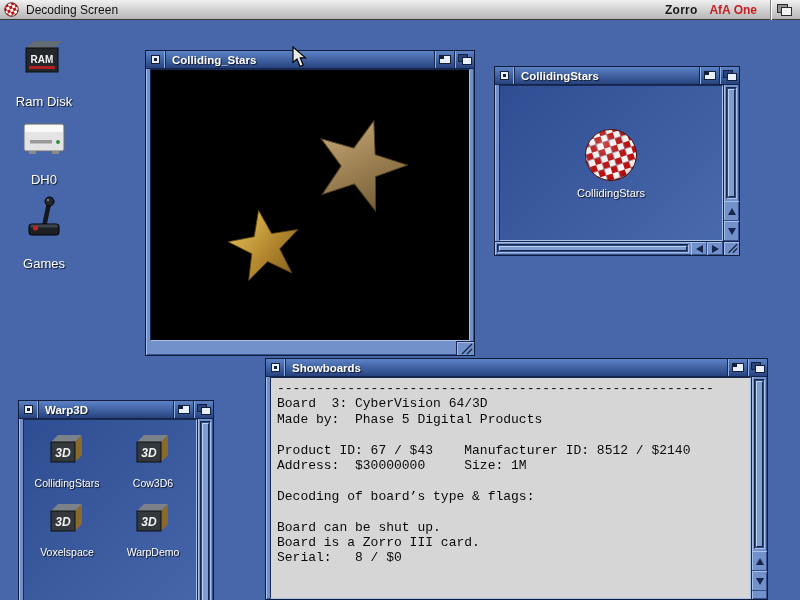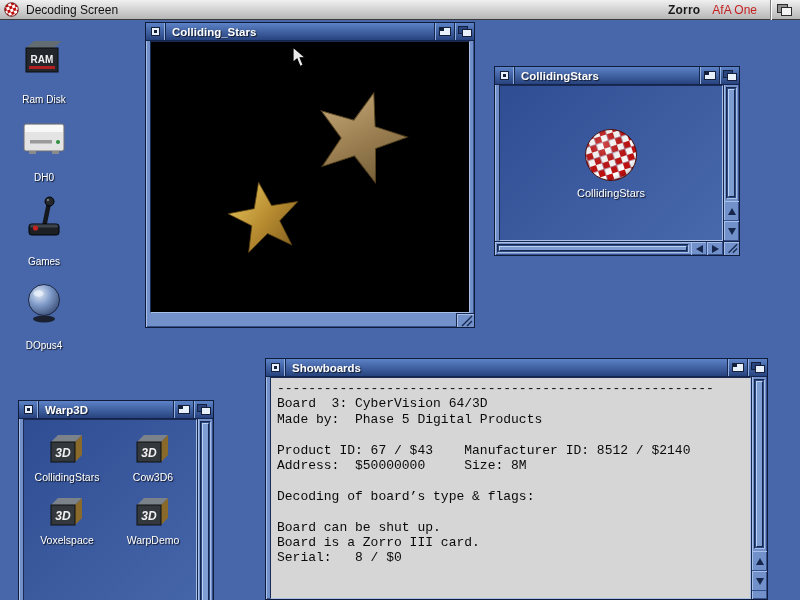--- a/index.html
+++ b/index.html
@@ -6,30 +6,30 @@
   html,body{width:800px;height:600px;overflow:hidden}
   body{font-family:"Liberation Sans",sans-serif;background:#4767aa;position:relative}
 
   
   .screen-titlebar{position:absolute;left:0;top:0;width:800px;height:20px;
     background:linear-gradient(#f0f0f0,#b6b6b6);border-bottom:1px solid #3a3a3a;
     display:flex;align-items:center;gap:7px;padding:0 4px;z-index:50}
   .screen-title{font-size:12px;color:#111;flex:0 0 auto}
   .tb-spacer{flex:1}
   .brand{font-size:12px;font-weight:bold;color:#1a1a1a;letter-spacing:.2px}
-  .brand-accent{font-size:12px;font-weight:normal;color:#c42222;margin-left:5px;margin-right:6px}
+  .brand-accent{font-size:12px;font-weight:bold;color:#c42222;margin-left:5px;margin-right:6px}
   .screen-depth{width:26px;height:20px;border-left:1px solid #7c7c7c;box-shadow:inset 1px 0 0 #fff;
     display:flex;align-items:center;justify-content:center}
   .sd-ic{position:relative;width:14px;height:11px}
   .sd-ic::before{content:"";position:absolute;left:0;top:0;width:9px;height:7px;background:#8e8e8e;border:1px solid #2c2c2c}
   .sd-ic::after{content:"";position:absolute;left:4px;top:3px;width:9px;height:7px;background:#f4f4f4;border:1px solid #2c2c2c}
 
   
   .dicon{position:absolute;width:72px;display:flex;flex-direction:column;align-items:center;gap:16px}
-  .dicon .lbl{color:#fff;font-size:10px;text-shadow:1px 1px 1px rgba(0,0,0,.8);white-space:nowrap}
+  .dicon .lbl{color:#fff;font-size:13px;text-shadow:1px 1px 1px rgba(0,0,0,.8);white-space:nowrap}
 
   
   .window{position:absolute;background:#7291ca;
     border:1px solid #101c3c;box-shadow:inset 1px 1px 0 #a8c0e8,inset -1px -1px 0 #35508c}
   .titlebar{height:18px;display:flex;align-items:stretch;
     background:linear-gradient(#5c82c6,#27437f);border-bottom:1px solid #14244a;color:#fff}
   .titlebar .title{flex:1;font-size:11.5px;font-weight:bold;line-height:18px;padding-left:6px;
     text-shadow:1px 1px 1px rgba(0,0,0,.7);white-space:nowrap;overflow:hidden}
   .gadget{width:20px;display:flex;align-items:center;justify-content:center;
     border-left:1px solid #16264c;box-shadow:inset 1px 0 0 #8fb0e0}
@@ -64,21 +64,21 @@
   .icon-surface .lbl, .wicons .lbl{color:#fff;font-size:11px;text-shadow:1px 1px 1px rgba(0,0,0,.8);white-space:nowrap}
 
   
   .shell{background:#d6d6d6;padding:3px 6px;overflow:hidden}
   .tline{font-family:"Liberation Mono","DejaVu Sans Mono",monospace;font-size:13px;line-height:15.4px;
     color:#0a0a0a;white-space:pre;min-height:15.4px}
 
   
   .wicons{background:linear-gradient(135deg,#2f4d92,#4969ad);display:grid;grid-template-columns:1fr 1fr;
     row-gap:12px;justify-items:center;align-content:start;padding-top:12px}
-  .wicons .cell{display:flex;flex-direction:column;align-items:center;gap:5px}
+  .wicons .cell{display:flex;flex-direction:column;align-items:center;gap:11px}
   .wicons .lbl{font-size:10.5px}
 
   .cursor{position:absolute;z-index:99;pointer-events:none}
 </style>
 </head>
 <body>
 
 <div style="position:absolute;inset:0">
 
   <div class="screen-titlebar">
@@ -131,37 +131,22 @@
       <line x1="19" y1="33" x2="24" y2="9" stroke="#14181c" stroke-width="4.5"></line>
       <circle cx="24.5" cy="7.5" r="4.5" fill="#23272b" stroke="#000"></circle>
       <circle cx="23" cy="6" r="1.3" fill="#6a7076"></circle>
       <rect x="4" y="30" width="30" height="11" rx="2.5" fill="#1c2024" stroke="#000"></rect>
       <rect x="5" y="30.5" width="28" height="3" rx="1.5" fill="#3c444c"></rect>
       <circle cx="10.5" cy="34" r="2.6" fill="#c22222"></circle>
     </svg>
     <span class="lbl">Games</span>
   </div>
 
-  <div class="dicon" style="left:8px;top:282px">
-    <svg width="40" height="42" viewBox="0 0 40 42">
-      <defs>
-          <radialGradient id="sph" cx="0.35" cy="0.3" r="0.85">
-        <stop offset="0" stop-color="#dfe9f7"></stop>
-            <stop offset="0.45" stop-color="#7d98c6"></stop>
-            <stop offset="1" stop-color="#2c3e64"></stop>
-      </radialGradient>
-        </defs>
-      <ellipse cx="20" cy="37" rx="11" ry="3.4" fill="#1a2030"></ellipse>
-      <circle cx="20" cy="18" r="15.5" fill="url(#sph)" stroke="#1c2844"></circle>
-      <ellipse cx="14.5" cy="11.5" rx="5" ry="3.2" fill="#eef4fc" opacity="0.7"></ellipse>
-    </svg>
-    <span class="lbl">DOpus4</span>
-  </div>
-
-  <div class="window" style="left:145px;top:22px;width:330px;height:306px">
+
+  <div class="window" style="left:145px;top:50px;width:330px;height:306px">
     <div class="titlebar">
       <span class="gadget first">
           <span class="g-close"></span>
         </span>
       <span class="title">Colliding_Stars</span>
       <span class="gadget">
           <span class="g-zoom"></span>
         </span>
       <span class="gadget">
           <span class="g-depth"></span>
@@ -272,21 +257,21 @@
       <span class="gadget">
           <span class="g-depth"></span>
         </span>
     </div>
     <div class="content shell" style="left:4px;top:18px;right:16px;bottom:0">
       <div class="tline">--------------------------------------------------------</div>
       <div class="tline">Board  3: CyberVision 64/3D</div>
       <div class="tline">Made by:  Phase 5 Digital Products</div>
       <div class="tline"></div>
       <div class="tline">Product ID: 67 / $43    Manufacturer ID: 8512 / $2140</div>
-      <div class="tline">Address:  $50000000     Size: 8M</div>
+      <div class="tline">Address:  $30000000     Size: 1M</div>
       <div class="tline"></div>
       <div class="tline">Decoding of board’s type &amp; flags:</div>
       <div class="tline"></div>
       <div class="tline">Board can be shut up.</div>
       <div class="tline">Board is a Zorro III card.</div>
       <div class="tline">Serial:   8 / $0</div>
     </div>
     <div class="vscroll" style="top:18px;bottom:0;padding-bottom:8px">
       <span class="trough">
           <span class="knob" style="left:1px;right:1px;top:1px;bottom:1px"></span>

